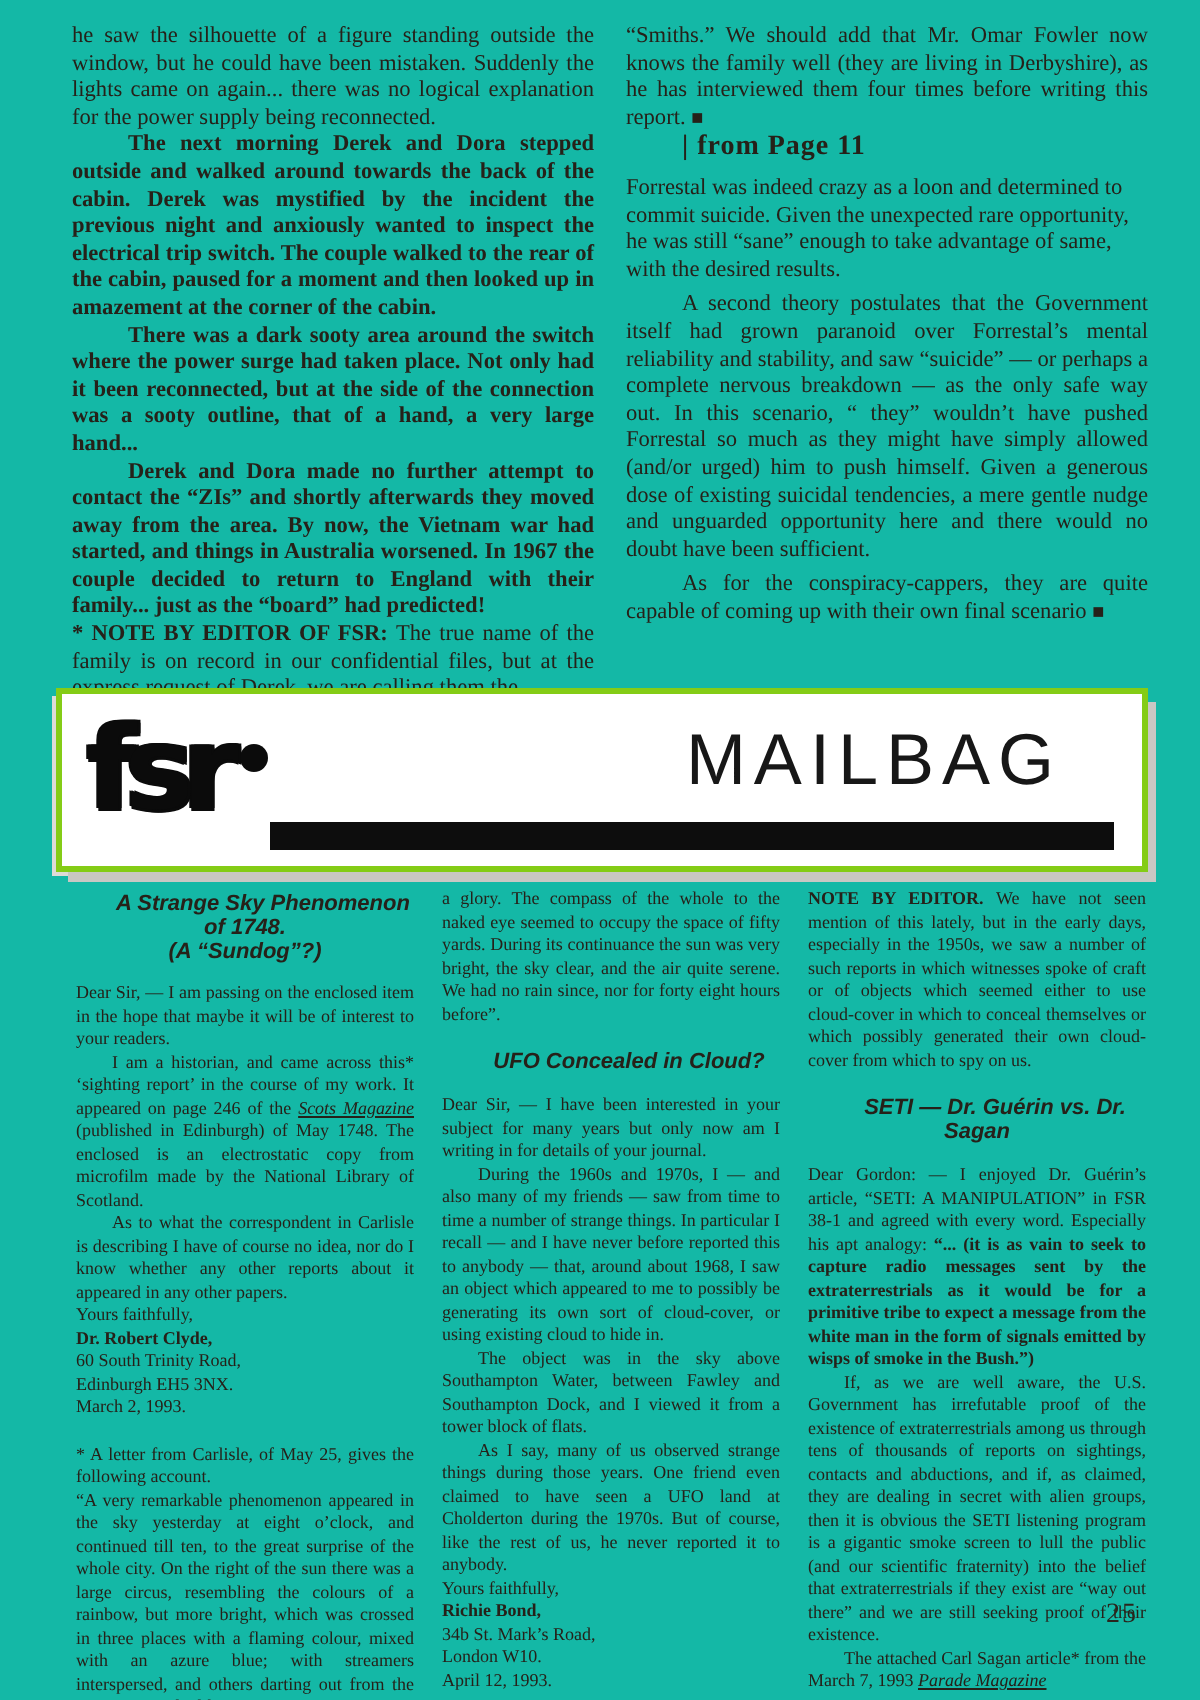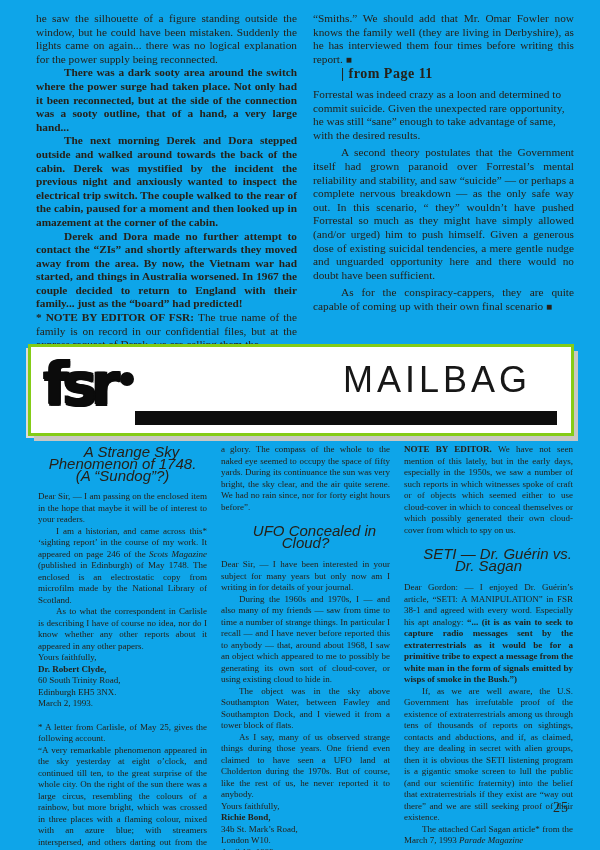--- a/index.html
+++ b/index.html
@@ -1,27 +1,27 @@
 <!DOCTYPE html>
 <html><head>
 <meta charset="utf-8">
 <style>
   html,body { margin:0; padding:0; background:#e9e7e3; }
   .page {
     position:relative; width:600px; height:850px; margin:0 auto;
-    background:#0ea5e9; color:#262119; overflow:hidden;
+    background:#14b8a6; color:#262119; overflow:hidden;
     font-family:"Liberation Serif", serif;
   }
   
   .topcols { position:absolute; left:36px; top:12px; width:538px; display:flex; gap:16px; }
   .tcol { width:261px; text-align:justify; font-size:11.3px; line-height:13.6px; }
   .tcol p { margin:0; text-indent:28px; }
   .tcol p.noindent { text-indent:0; }
   .bold { font-weight:bold; }
-  .italic { font-style:italic; }
+  .italic { font-style:italic;text-decoration:underline; }
   .fromline { font-size:14px; font-weight:bold; text-indent:0; margin:1px 0 7px 0 !important; letter-spacing:0.5px; }
   .ragged { text-align:left; }
   .gap4 { margin-top:4px !important; }
   .endsq { font-size:10px; }
   
   .banner {
     position:absolute; left:28px; top:344px; width:540px; height:86px;
     background:#ffffff; border:3px solid #84cc16;
     box-shadow:5px 6px 0 -1px #c9c7c3, -3px 3px 0 -1px #dddbd7;
   }
@@ -36,38 +36,38 @@
     position:absolute; right:40px; top:12px;
     font-family:"Liberation Sans", sans-serif; font-size:36px; letter-spacing:4px; color:#171717;
   }
   .banner-bar { position:absolute; left:104px; right:14px; bottom:8px; height:14px; background:#0d0d0d; }
   
   .mailcols { position:absolute; left:38px; top:444px; width:537px; display:flex; gap:14px; }
   .mcol { width:169px; text-align:justify; font-size:9px; line-height:11.5px; }
   .mcol p { margin:0; text-indent:18px; }
   .mcol p.noindent { text-indent:0; }
   .letter-heading {
-    font-family:"Liberation Sans", sans-serif; font-weight:normal; font-style:italic;
-    font-size:15px; line-height:12px; text-align:center; text-indent:0; margin:2px 0 9px 0 !important;
+    font-family:"Liberation Sans", sans-serif; font-weight:bold; font-style:italic;
+    font-size:11px; line-height:12px; text-align:center; text-indent:0; margin:2px 0 9px 0 !important;
   }
   .mid-heading { margin:12px 0 10px 0 !important; }
   .sig { text-indent:0 !important; text-align:left; }
   .fn { margin-top:12px !important; }
   .pageno { position:absolute; left:514px; top:800px; font-size:14px; letter-spacing:1px; color:#2a251d;margin-left:39px; }
 </style>
 </head>
 <body>
 
 <div class="page">
 
   <div class="topcols">
     <div class="tcol">
       <p class="noindent">he saw the silhouette of a figure standing outside the window, but he could have been mistaken.  Suddenly the lights came on again... there was no logical explanation for the power supply being reconnected.</p>
+      <p class="bold">The next morning Derek and Dora stepped outside and walked around towards the back of the cabin.  Derek was mystified by the incident the previous night and anxiously wanted to inspect the electrical trip switch.  The couple walked to the rear of the cabin, paused for a moment and then looked up in amazement at the corner of the cabin.</p>
       <p class="bold">There was a dark sooty area around the switch where the power surge had taken place.  Not only had it been reconnected, but at the side of the connection was a sooty outline, that of a hand, a very large hand...</p>
-      <p class="bold">The next morning Derek and Dora stepped outside and walked around towards the back of the cabin.  Derek was mystified by the incident the previous night and anxiously wanted to inspect the electrical trip switch.  The couple walked to the rear of the cabin, paused for a moment and then looked up in amazement at the corner of the cabin.</p>
       <p class="bold">Derek and Dora made no further attempt to contact the “ZIs” and shortly afterwards they moved away from the area.  By now, the Vietnam war had started, and things in Australia worsened.  In 1967 the couple decided to return to England with their family... just as the “board” had predicted!</p>
       <p class="noindent"><span class="bold">* NOTE BY EDITOR OF FSR: </span><span>The true name of the family is on record in our confidential files, but at the express request of Derek, we are calling them the</span></p>
     </div>
     <div class="tcol">
       <p class="noindent"><span>“Smiths.” We should add that Mr. Omar Fowler now knows the family well (they are living in Derbyshire), as he has interviewed them four times before writing this report. </span><span class="endsq">■</span></p>
       <p class="fromline">| from Page 11</p>
       <p class="noindent ragged">Forrestal was indeed crazy as a loon and determined to commit suicide.   Given the unexpected rare opportunity, he was still “sane” enough to take advantage of same, with the desired results.</p>
       <p class="gap4">A second theory postulates that the Government itself had grown paranoid over Forrestal’s mental reliability and stability, and saw “suicide” — or perhaps a complete nervous breakdown — as the only safe way out.  In this scenario, “ they” wouldn’t have pushed Forrestal so much as they might have simply allowed (and/or urged) him to push himself. Given a generous dose of existing suicidal tendencies, a mere gentle nudge and unguarded opportunity here and there would no doubt have been sufficient.</p>
       <p class="gap4"><span>As for the conspiracy-cappers, they are quite capable of coming up with their own final scenario </span><span class="endsq">■</span></p>
     </div>

